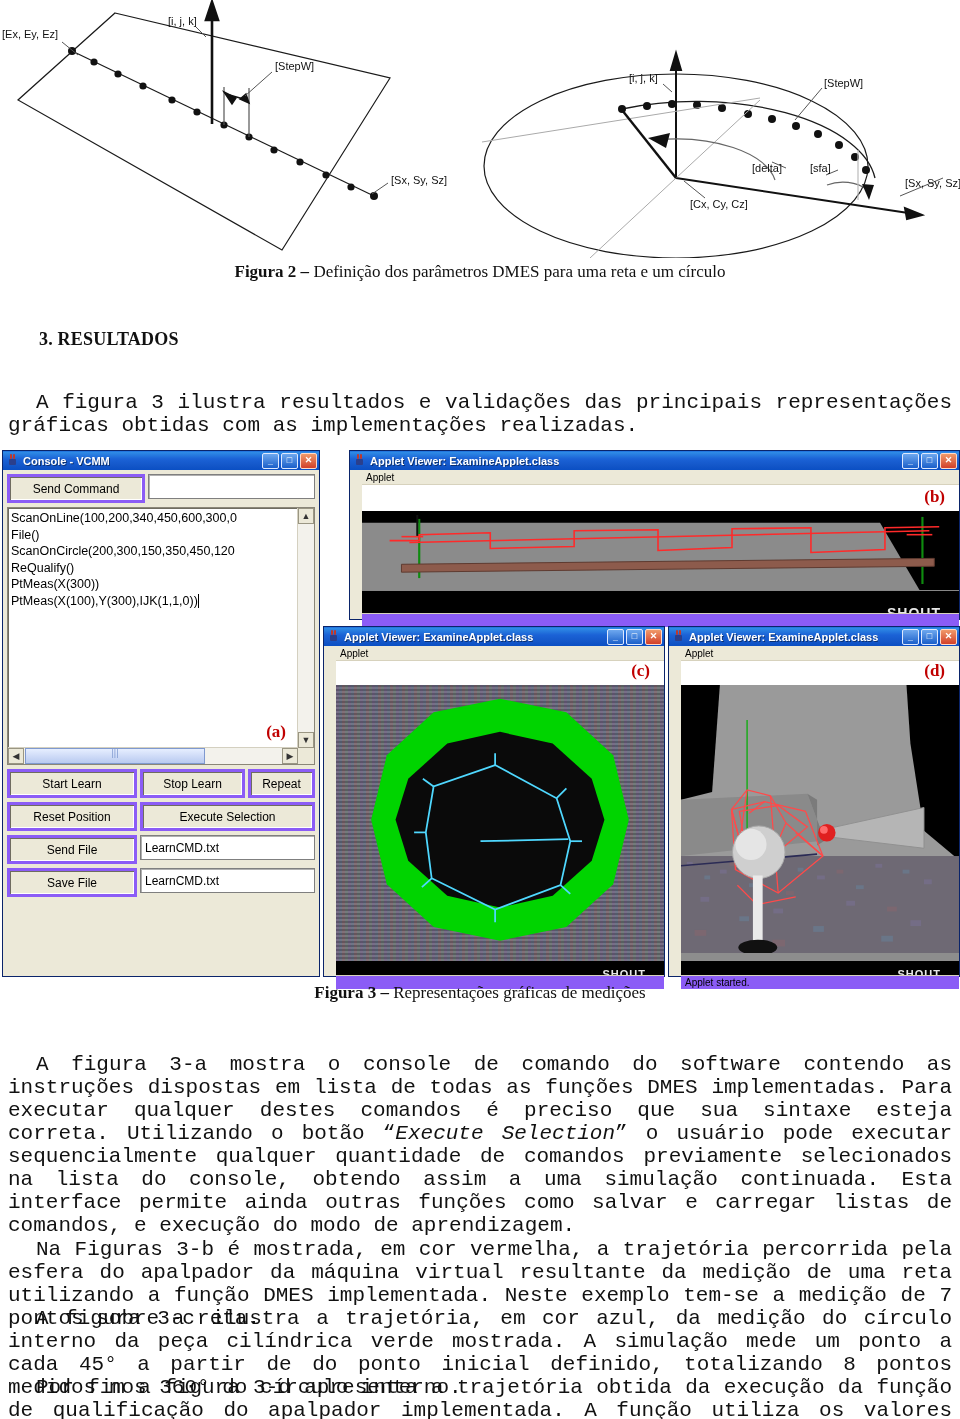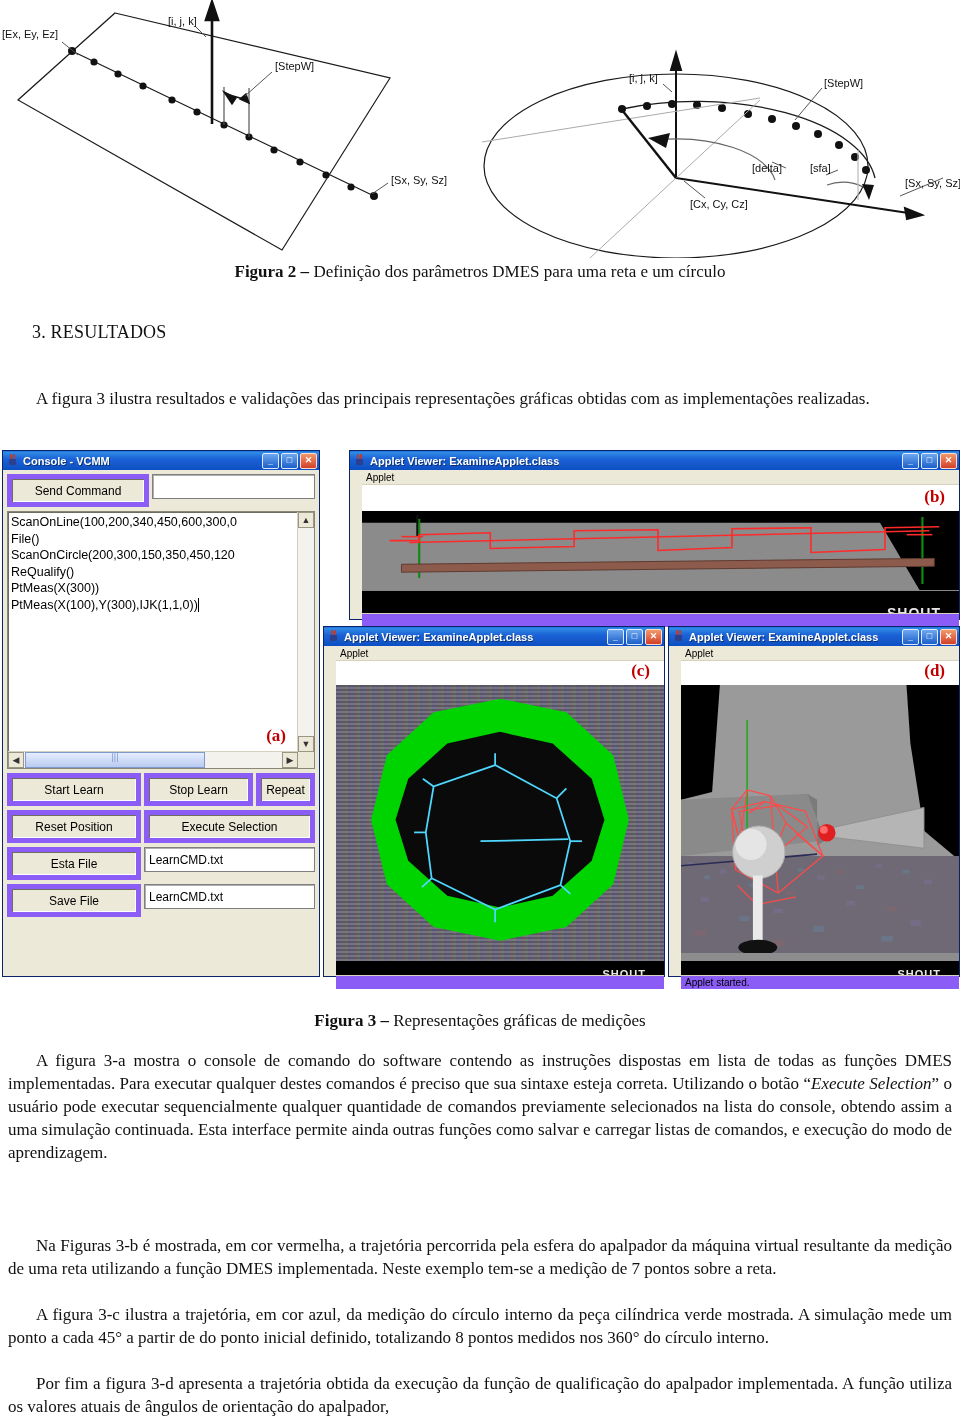--- a/index.html
+++ b/index.html
@@ -8,28 +8,28 @@
 
   
   #fig2{position:absolute;left:0;top:0;width:960px;height:258px;}
   #fig2 svg{display:block;}
 
   
   .caption{position:absolute;width:960px;text-align:center;
            font-family:"Liberation Serif",serif;font-size:17px;color:#111;}
   .caption b{font-weight:bold;}
   .cap2{top:262px;}
-  .cap3{top:983px;margin-top:28px;}
-
-  h2.section{position:absolute;left:28px;top:318px;margin:4px;
-             font-family:"Liberation Serif",serif;font-weight:normal;
+  .cap3{top:983px;}
+
+  h2.section{position:absolute;left:28px;top:318px;margin:11px;
+             font-family:"Liberation Serif",serif;font-weight:bold;
              font-size:18px;letter-spacing:.2px;}
 
   .para{position:absolute;left:8px;width:944px;
-        font-family:Liberation Serif, serif;font-size:17px;
+        font-family:Liberation Mono, monospace;font-size:21px;
         line-height:23px;text-align:justify;text-justify:inter-word;}
   .para .ind{display:inline-block;width:28px;}
   .ital{font-style:italic;}
 
   #p-intro{top:370px;}
   #p-a{top:1032px;}
   #p-b{top:1217px;}
   #p-c{top:1286px;}
   #p-d{top:1355px;}
 
@@ -69,21 +69,21 @@
   .menubar{height:14px;background:#ece9d8;border-bottom:1px solid #d7d2bd;
            font-size:10px;display:flex;align-items:center;padding-left:4px;color:#000;}
 
   
   .client{position:absolute;left:0;right:0;background:#ece9d8;padding-left:12px;}
 
   
   #win-a{left:2px;top:2px;width:316px;height:525px;}
   #win-a .client{top:19px;bottom:0;padding:4px 4px 3px 4px;box-sizing:border-box;}
   .row{display:flex;gap:3px;margin-bottom:4px;}
-  .btn{background:#ece9d8;border:5px solid #8b5cf6;
+  .btn{background:#ece9d8;border:3px solid #8b5cf6;
        box-shadow:1px 1px 0 #6f6c60 inset,-1px -1px 0 #fff inset;
        font-family:"Liberation Sans",sans-serif;font-size:12px;color:#000;
        display:flex;align-items:center;justify-content:center;
        height:23px;cursor:default;user-select:none;}
   .tfield{background:#fff;border:1px solid #7f7f7f;
           box-shadow:1px 1px 0 #b0b0b0 inset;
           font-family:"Liberation Sans",sans-serif;font-size:12px;
           display:flex;align-items:center;padding:0 4px;height:23px;color:#000;}
   .listarea{position:relative;background:#fff;border:1px solid #8a8678;
             box-shadow:1px 1px 0 #6f6c60 inset;height:256px;margin-bottom:4px;
@@ -324,21 +324,21 @@
       <div class="row">
         <div class="btn" style="width:124px">Start Learn</div>
         <div class="btn" style="width:99px">Stop Learn</div>
         <div class="btn" style="flex:1">Repeat</div>
       </div>
       <div class="row">
         <div class="btn" style="width:124px">Reset Position</div>
         <div class="btn" style="flex:1">Execute Selection</div>
       </div>
       <div class="row">
-        <div class="btn" style="width:124px">Esta File</div>
+        <div class="btn" style="width:124px">Send File</div>
         <div class="tfield" style="flex:1">LearnCMD.txt</div>
       </div>
       <div class="row">
         <div class="btn" style="width:124px">Save File</div>
         <div class="tfield" style="flex:1">LearnCMD.txt</div>
       </div>
     </div>
   </div>
 
   <div class="win" id="win-b">

